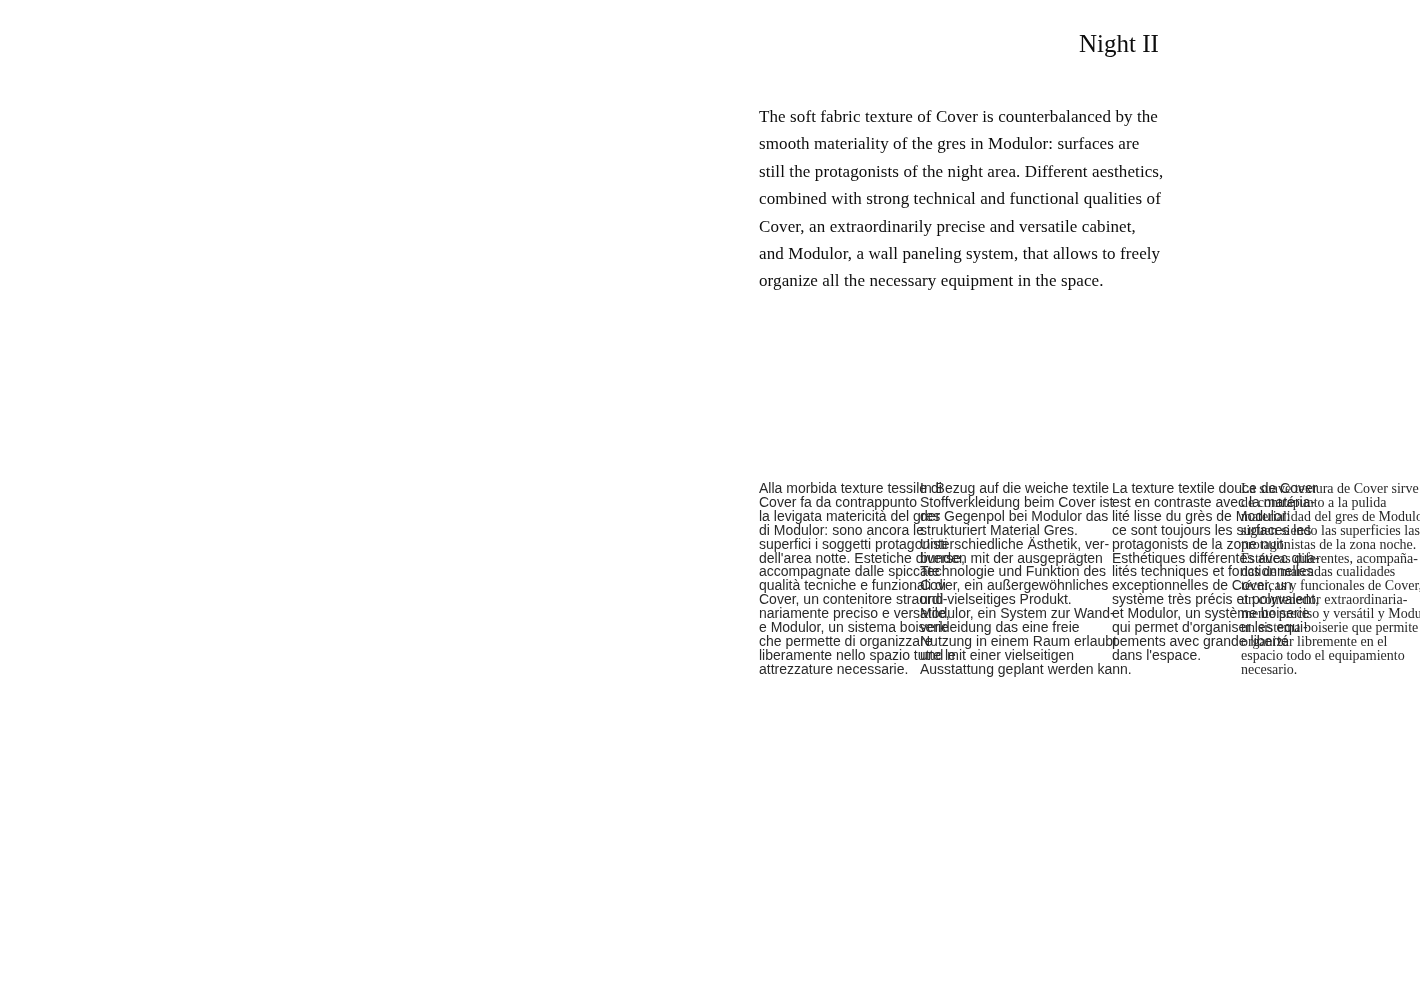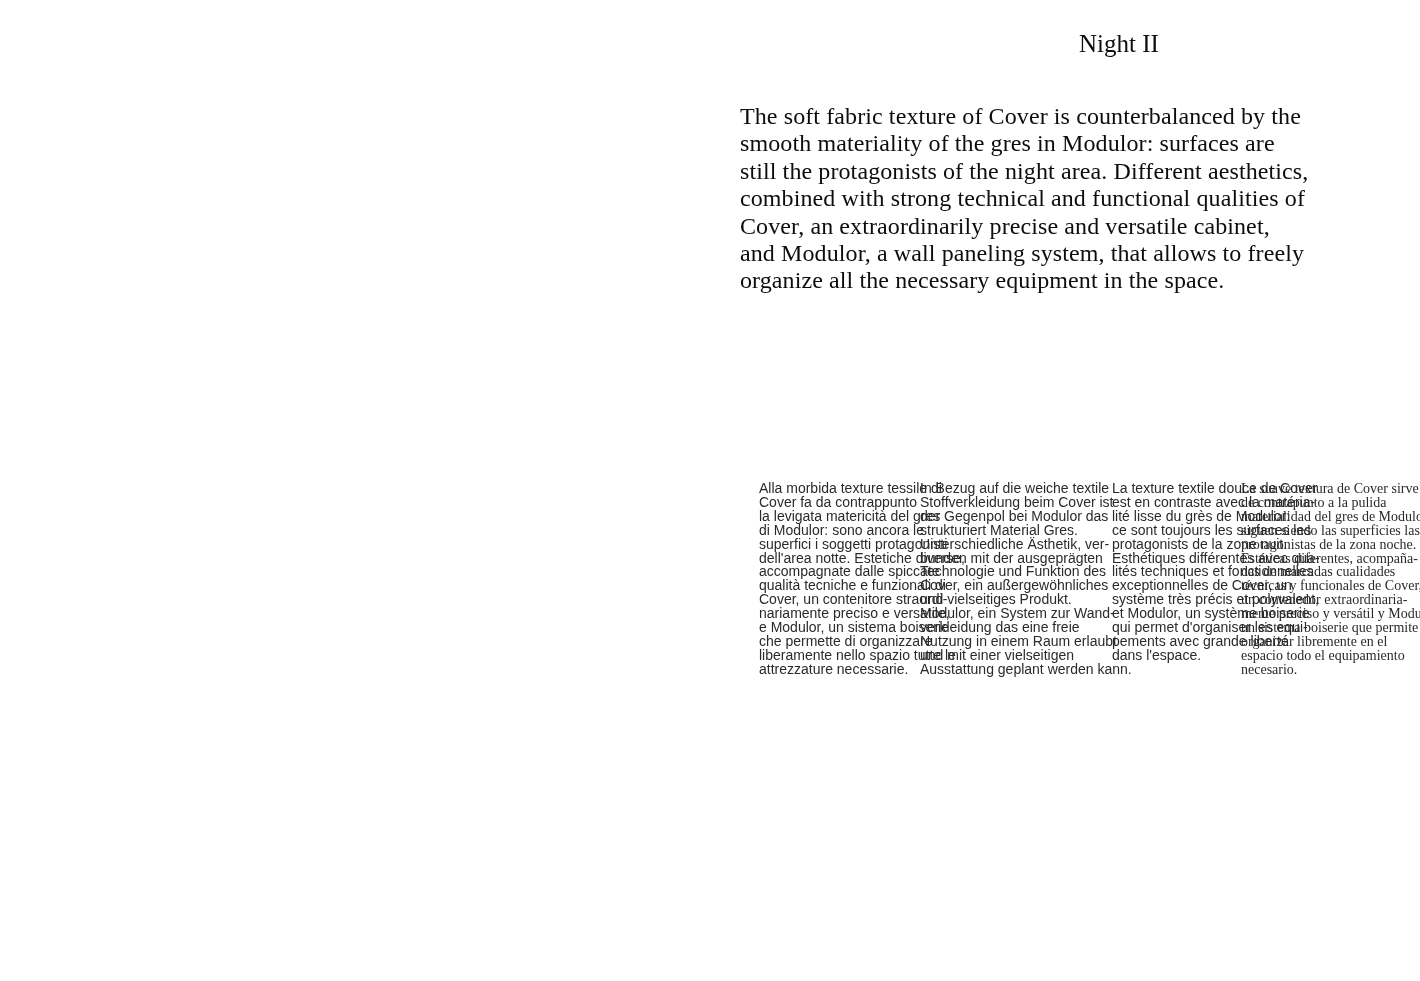--- a/index.html
+++ b/index.html
@@ -23,25 +23,25 @@
     margin: 0;
     font-family: "Liberation Serif", serif;
     font-weight: 400;
     font-size: 25px;
     line-height: 1.1;
     color: #0d0d0d;
     white-space: pre;
   }
   .lead-paragraph {
     position: absolute;
-    left: 740px;
+    left: 759px;
     top: 103px;
     margin: 0;
     font-family: "Liberation Serif", serif;
-    font-size: 24px;
+    font-size: 17px;
     line-height: 27.4px;
     color: #0d0d0d;
     white-space: pre;
     letter-spacing: 0.1px;
   }
   .translation-col {
     position: absolute;
     top: 482px;
     margin: 0;
     font-family: "Liberation Sans", sans-serif;

